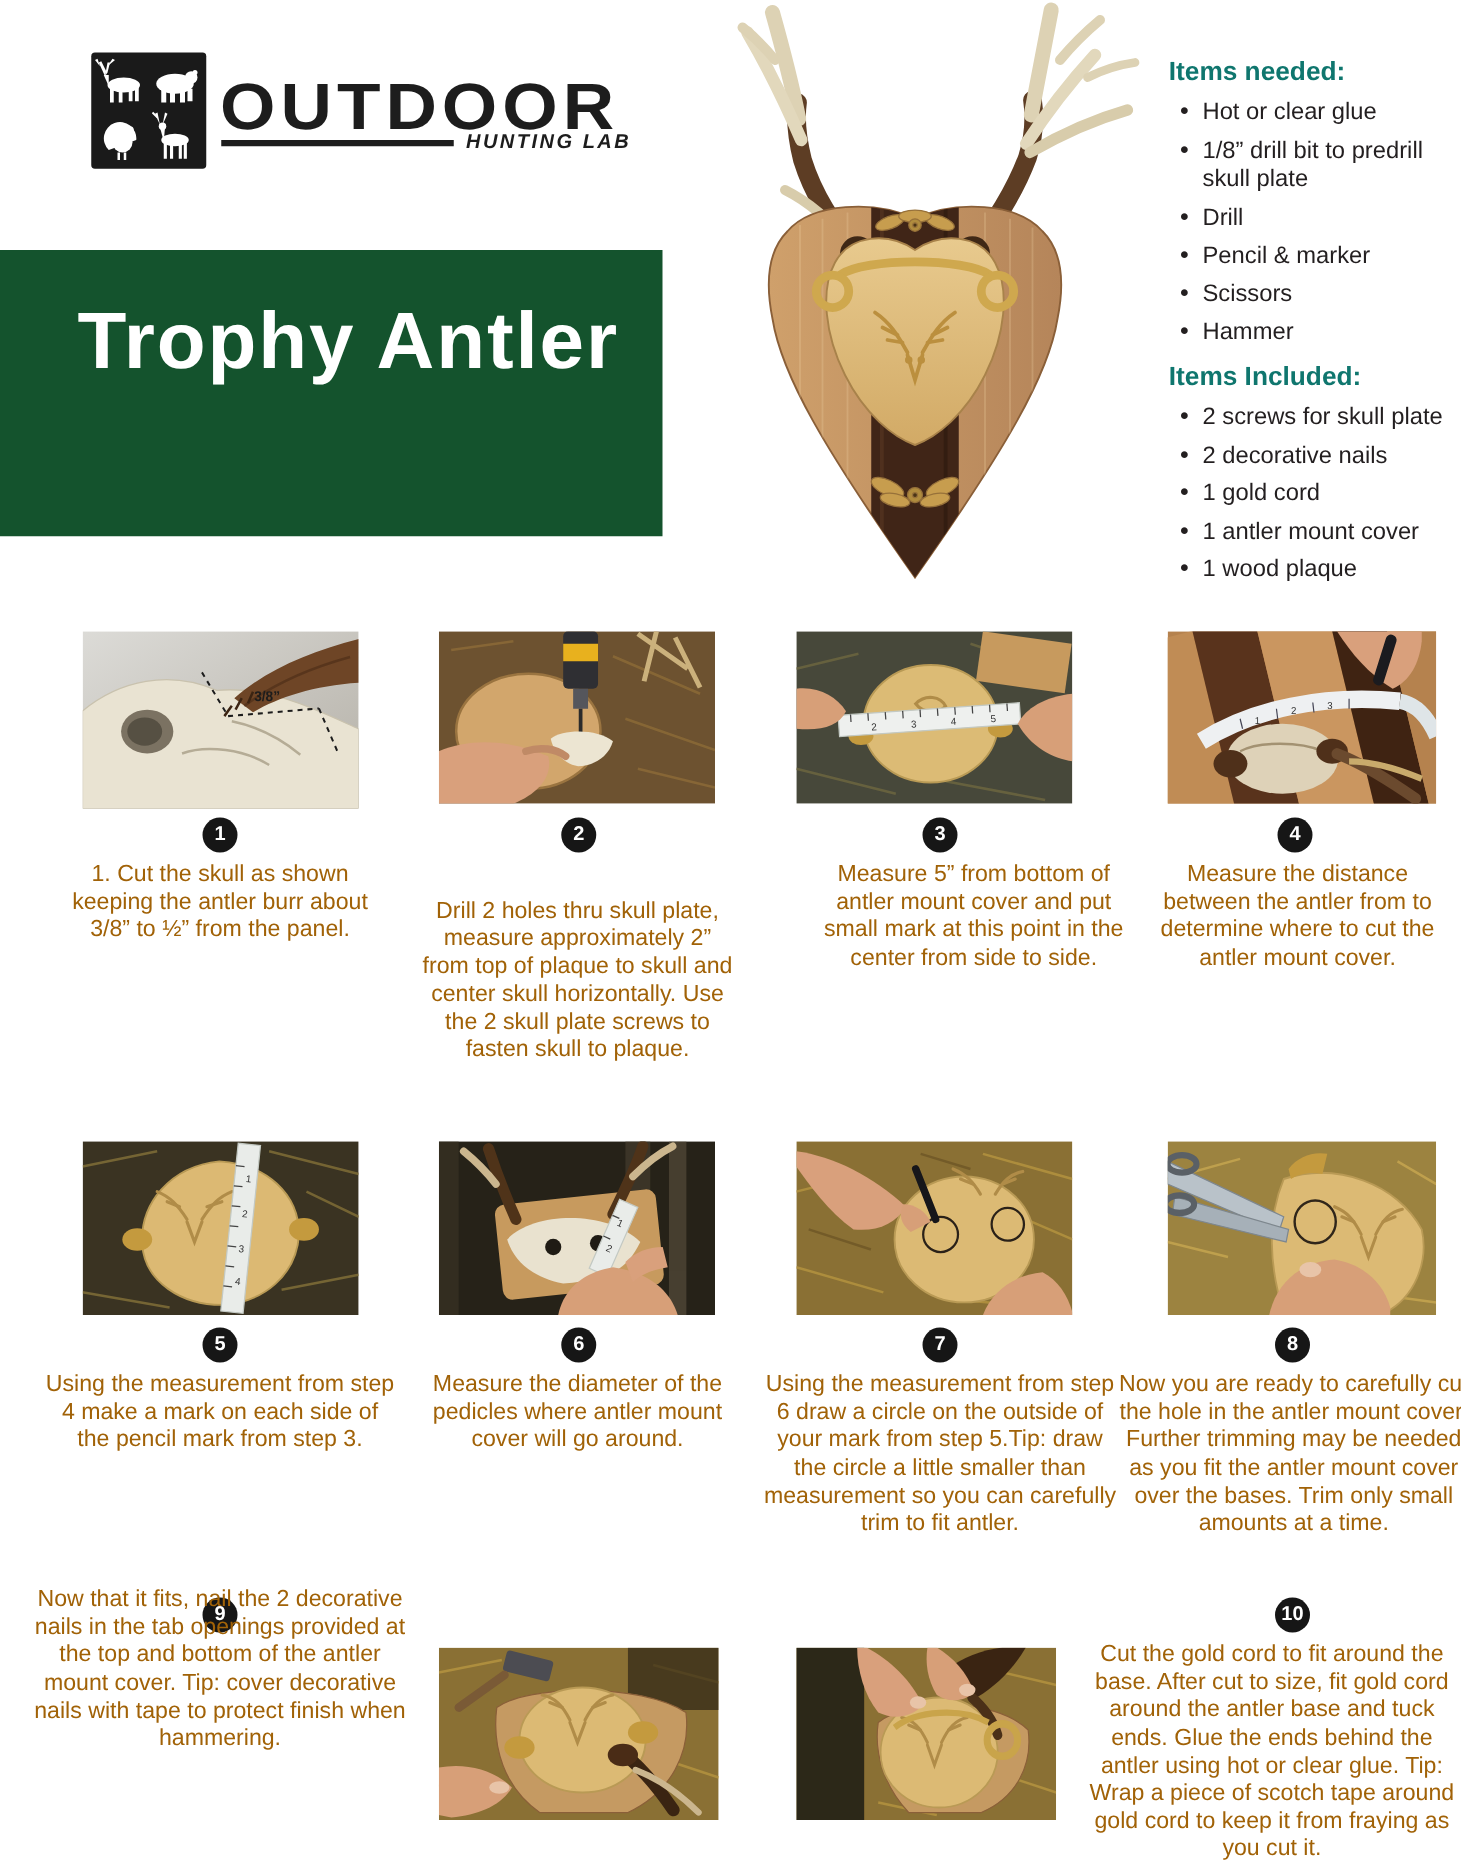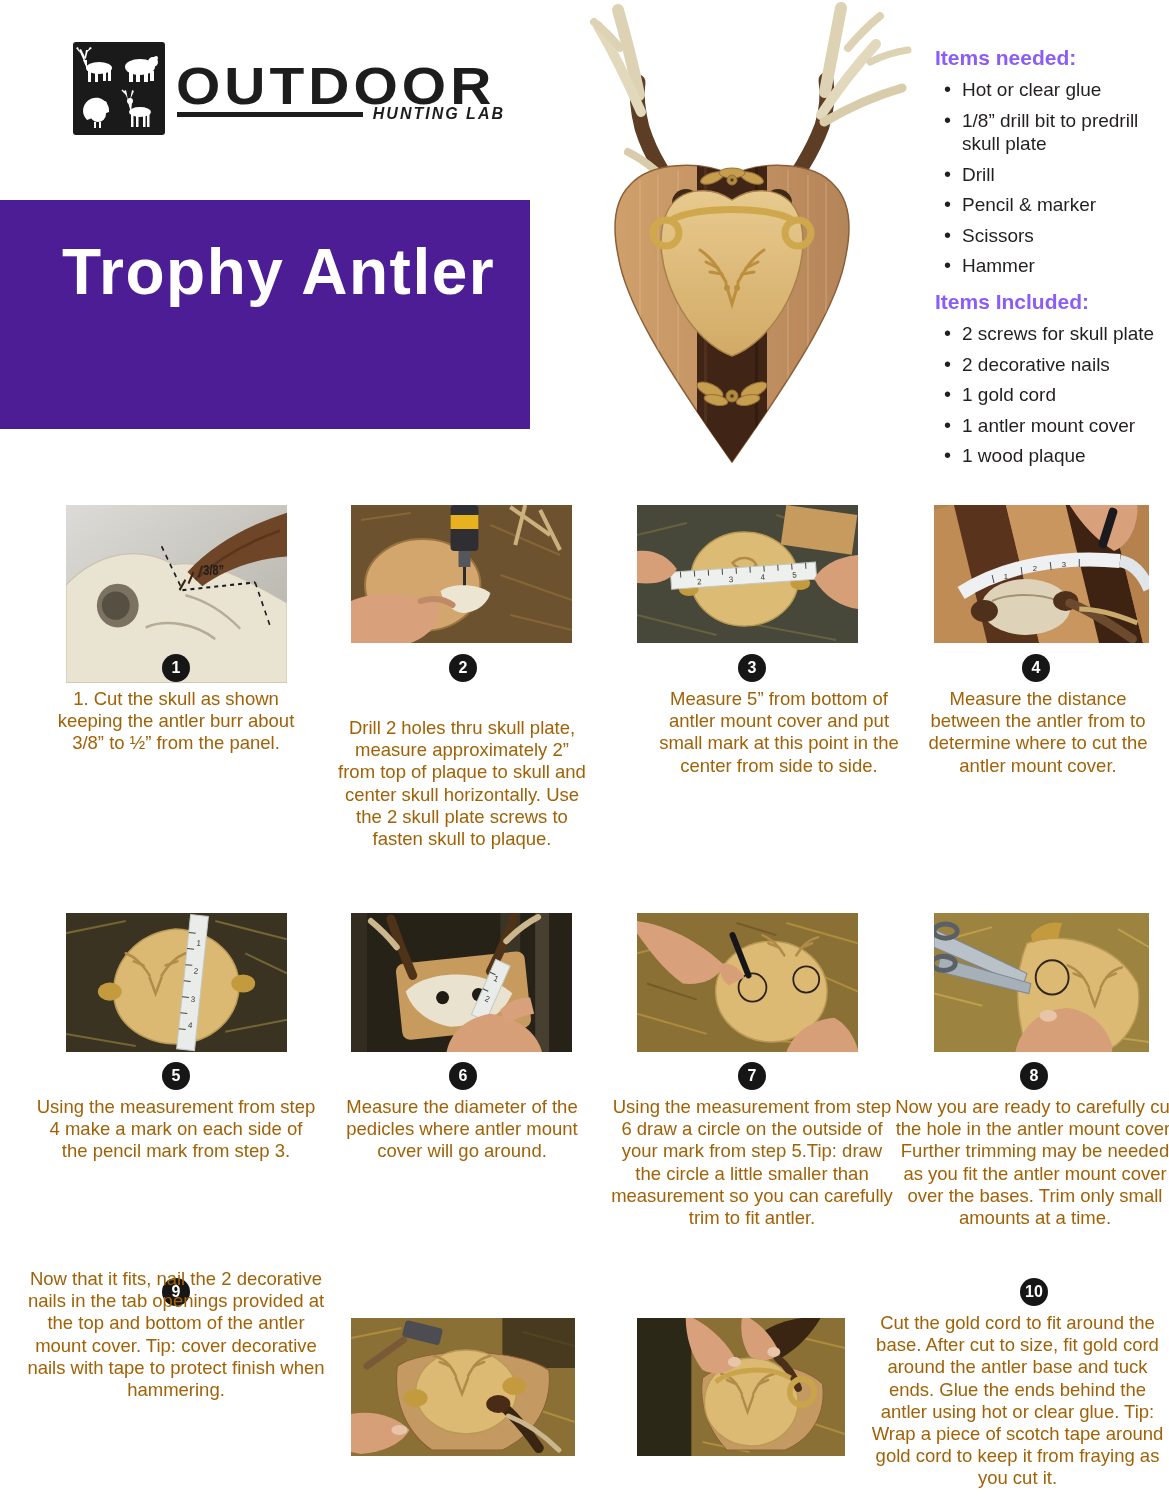--- a/index.html
+++ b/index.html
@@ -9,31 +9,31 @@
   
   .logo-box{position:absolute;left:73px;top:42px;width:92px;height:93px;background:#1a1a1a;border-radius:3px;}
   .logo-box svg{display:block;width:100%;height:100%;}
   .brand{position:absolute;left:176px;top:60px;font-size:57px;font-weight:bold;letter-spacing:4px;
          color:#1d1d1d;line-height:1;transform:scaleY(.92);transform-origin:left top;}
   .brand-rule{position:absolute;left:177px;top:112px;width:186px;height:5px;background:#1d1d1d;}
   .tagline{position:absolute;left:363px;top:105px;width:142px;text-align:right;font-size:16px;
            font-style:italic;font-weight:bold;letter-spacing:2px;color:#1d1d1d;}
 
   
-  .banner{position:absolute;left:0;top:200px;width:908px;height:229px;background:#4c1d95;z-index:1;}
+  .banner{position:absolute;left:0;top:200px;width:908px;height:229px;background:#14532d;z-index:1;}
   .banner-inner{padding:26px 0 0 62px;}
   .banner-line{color:#ffffff;font-size:64px;font-weight:bold;letter-spacing:1.5px;line-height:1.45;}
 
   
   .hero{position:absolute;left:530px;top:0;width:405px;height:480px;background:#ffffff;z-index:2;}
   .hero svg{display:block;width:100%;height:100%;}
 
   
   .items{position:absolute;left:935px;width:233px;z-index:3;}
-  .items h3{margin:0 0 8px 0;font-size:21px;font-weight:bold;color:#8b5cf6;}
+  .items h3{margin:0 0 8px 0;font-size:21px;font-weight:bold;color:#0f766e;}
   .items ul{margin:4px;padding:0;list-style:none;}
   .items li{position:relative;padding-left:23px;font-size:19px;line-height:1.24;margin-bottom:7px;color:#231f20;}
   .items li::before{content:"•";position:absolute;left:5px;top:-1px;font-size:20px;}
 
   
   .ph{position:absolute;overflow:hidden;}
   .ph svg{display:block;width:100%;height:100%;}
   .badge{position:absolute;width:28px;height:28px;border-radius:50%;background:#161616;color:#fff;
          font-size:16px;font-weight:bold;display:flex;align-items:center;justify-content:center;z-index:3;}
   .caption{position:absolute;text-align:center;font-size:18.5px;line-height:1.2;color:#a16207;z-index:3;}
@@ -204,21 +204,21 @@
     <h3>Items Included:</h3>
     <ul>
       <li>2 screws for skull plate</li>
       <li>2 decorative nails</li>
       <li>1 gold cord</li>
       <li>1 antler mount cover</li>
       <li>1 wood plaque</li>
     </ul>
   </div>
 
-  <div class="ph" style="left:66px;top:505px;width:221px;height:178px;">
+  <div class="ph" style="left:66px;top:505px;width:221px;height:142px;">
     <svg viewBox="0 0 222 138" preserveAspectRatio="none">
       <defs>
           <linearGradient id="p1g" x1="0" y1="0" x2="1" y2="1">
         <stop offset="0" stop-color="#dcdbd7"></stop>
             <stop offset="1" stop-color="#b4b0a7"></stop>
           </linearGradient>
         </defs>
       <rect width="222" height="138" fill="url(#p1g)"></rect>
       <path d="M0,62 C30,38 70,30 108,46 C150,42 190,62 222,76 L222,138 L0,138 Z" fill="#e9e3d2" stroke="#c9c2ae"></path>
       <ellipse cx="52" cy="78" rx="21" ry="17" fill="#7b7262"></ellipse>

